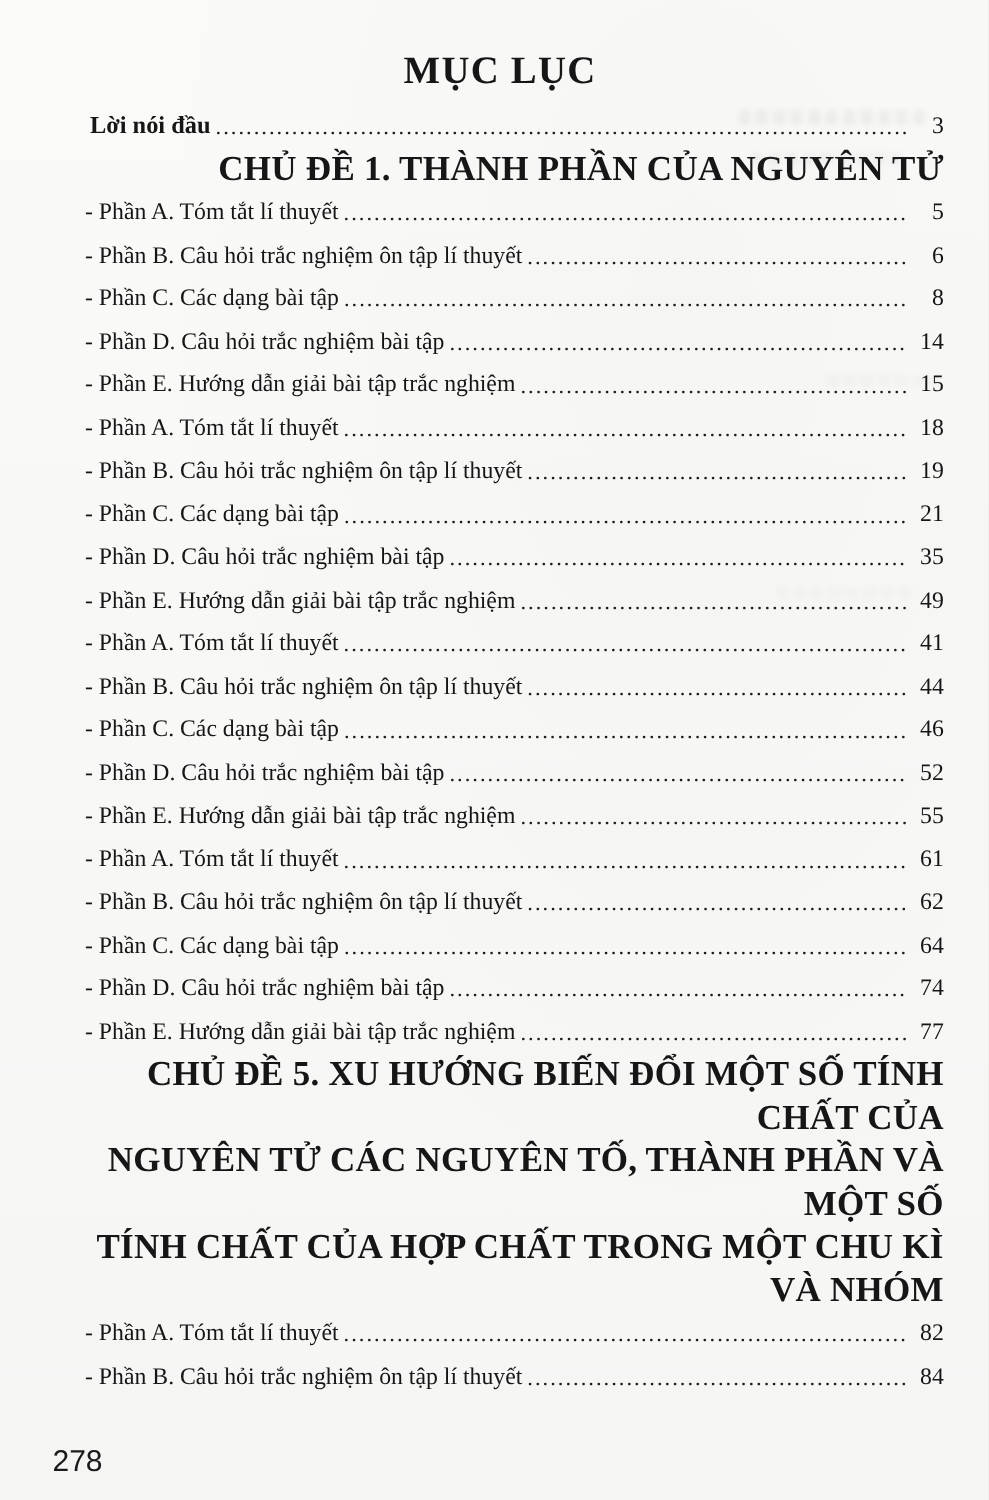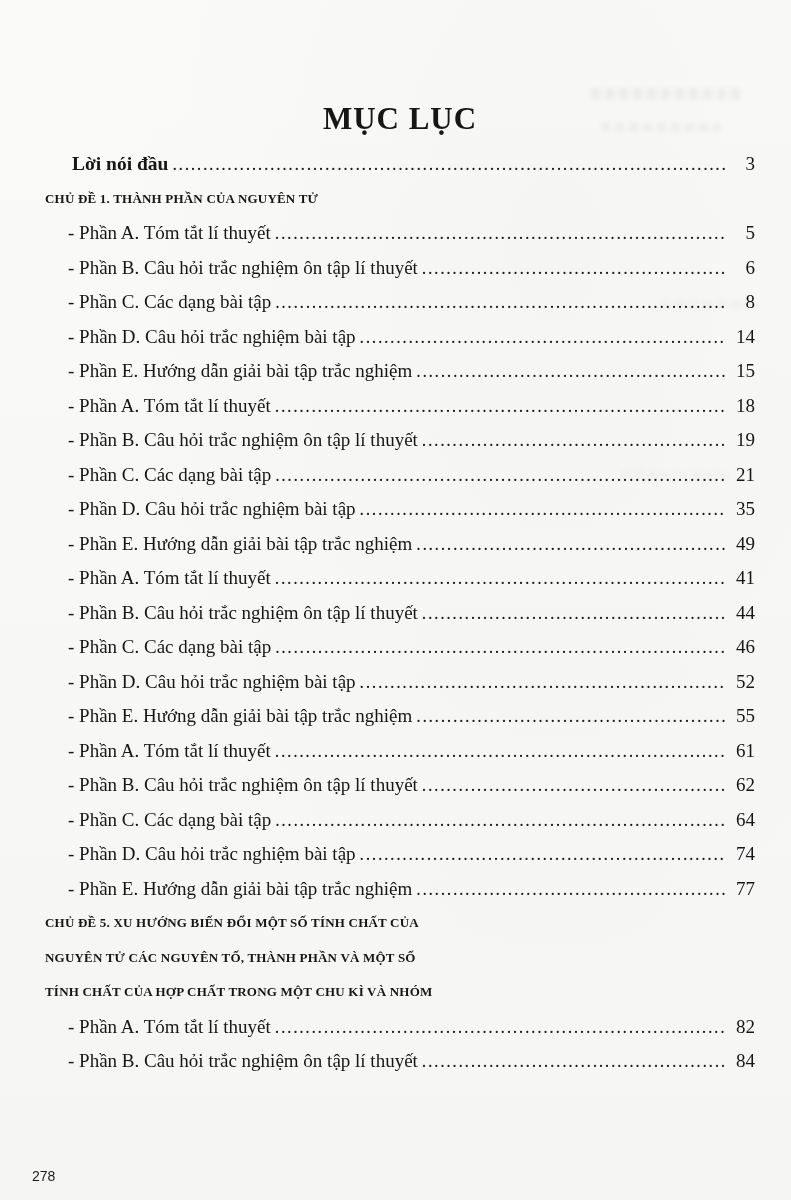--- a/index.html
+++ b/index.html
@@ -8,21 +8,21 @@
     width:791px;height:1200px;
     margin:0 auto;
     background:#fdfdfc;
     background-image:
       radial-gradient(ellipse at 70% 20%, rgba(0,0,0,0.015), transparent 60%),
       linear-gradient(to bottom, rgba(0,0,0,0.01), rgba(0,0,0,0.03));
     overflow:hidden;
     font-family:"Liberation Serif","DejaVu Serif",serif;
     color:#161616;
     box-sizing:border-box;
-    padding:103px 36px 0 45px;
+    padding:40px 36px 0 45px;
   }
   .doc-title{
     margin:0 0 0 0;
     text-align:center;
     font-size:31px;
     font-weight:bold;
     letter-spacing:1px;
     line-height:32px;
   }
   .toc{margin-top:12px;}
@@ -50,31 +50,32 @@
     font-size:18px;
   }
   .pageno{
     white-space:nowrap;
     min-width:26px;
     text-align:right;
     margin-left:3px;
   }
   .chapter-title{
     font-weight:bold;
-    font-size:13px;
+    font-size:28px;
     line-height:34.5px;
     white-space:pre-line;
     letter-spacing:0.2px;
+    text-align:right;
   }
   .folio{
     position:absolute;
-    left:32px;
+    left:42px;
     bottom:16px;
     font-family:"Liberation Sans","DejaVu Sans",sans-serif;
-    font-size:14px;
+    font-size:24px;
     color:#1a1a1a;
   }
   
   .bleed{
     position:absolute;
     background:repeating-linear-gradient(90deg, rgba(110,110,110,0.22) 0 9px, rgba(110,110,110,0.04) 9px 14px);
     filter:blur(2px);
     opacity:0.35;
     border-radius:2px;
     pointer-events:none;

